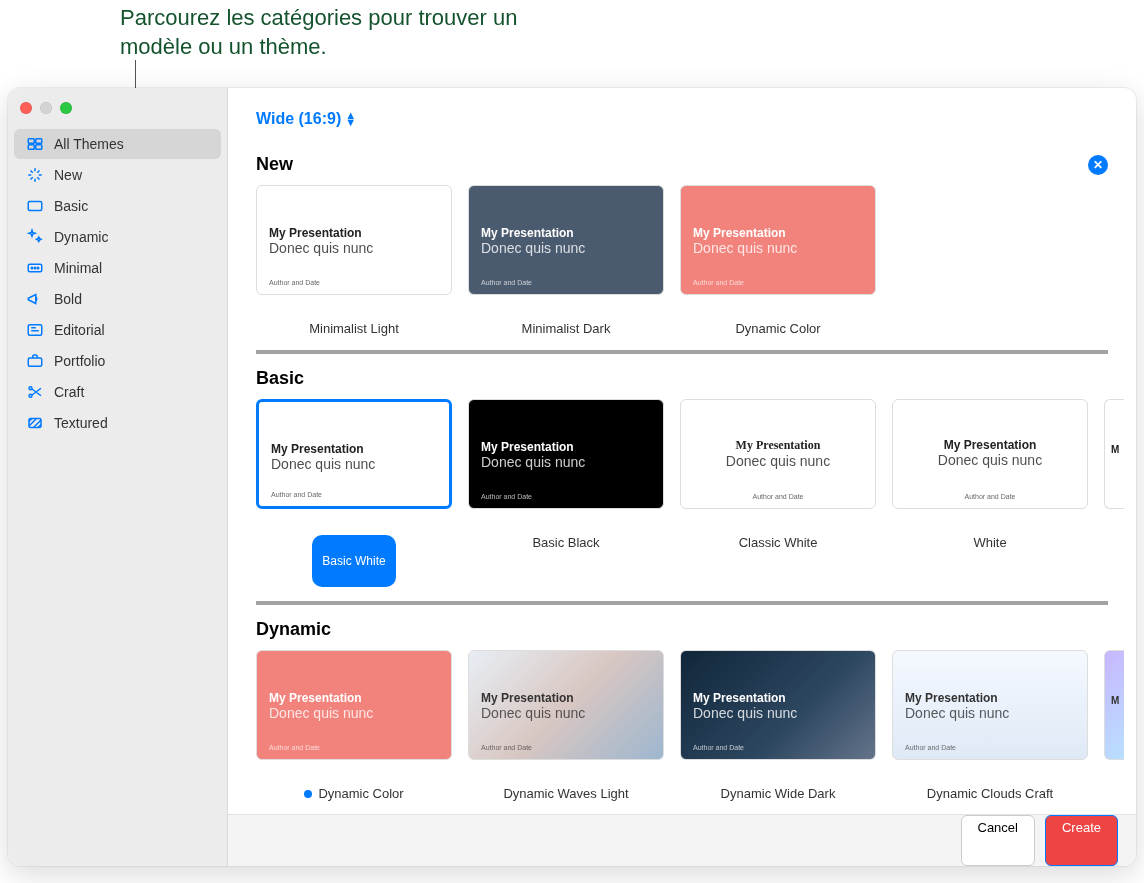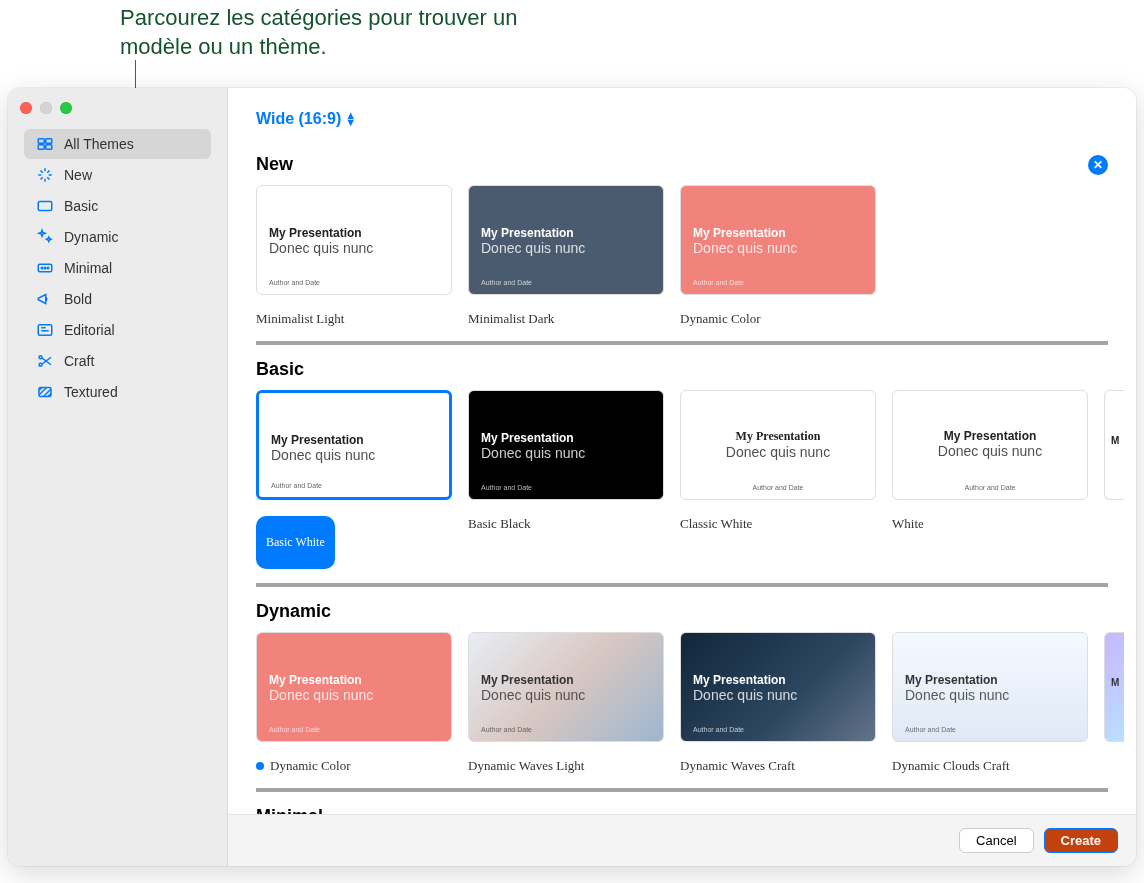--- a/index.html
+++ b/index.html
@@ -61,21 +61,21 @@
   }
   .dot { width: 12px; height: 12px; border-radius: 50%; }
   .dot.red { background: #ff5f57; box-shadow: inset 0 0 0 .5px rgba(0,0,0,.15);}
   .dot.gray { background: #d4d4d4; box-shadow: inset 0 0 0 .5px rgba(0,0,0,.1);}
   .dot.green { background: #28c840; box-shadow: inset 0 0 0 .5px rgba(0,0,0,.15);}
   .sidebar-item {
     display: flex;
     align-items: center;
     gap: 10px;
     padding: 6px 12px;
-    margin: 1px 16px;
+    margin: 1px 6px;
     border-radius: 6px;
     font-size: 14px;
     color: #333;
     cursor: default;
   }
   .sidebar-item.selected { background: #d6d6d6; }
   .sidebar-icon { width: 18px; height: 18px; display: inline-flex; align-items:center; justify-content:center; color:#007aff; }
   .sidebar-icon svg { width: 18px; height: 18px; }
   .main {
     flex: 1;
@@ -143,21 +143,21 @@
     position: absolute;
     left: 12px;
     top: 40px;
   }
   .thumb-content.centered {
     left: 0; right: 0; top: 38px; text-align: center;
   }
   .thumb-title { font-size: 12px; font-weight: 600; }
   .thumb-sub { font-size: 14px; opacity: .8; }
   .thumb-author { position: absolute; left: 12px; bottom: 8px; font-size: 7px; opacity: .7; }
-  .thumb-label { text-align: center; font-size: 13px; margin-top: 16px; color: #333; display:flex; align-items:center; gap:6px;font-family:Liberation Serif, serif;}
+  .thumb-label { text-align: center; font-size: 13px; margin-top: 26px; color: #333; display:flex; align-items:center; justify-content:center; gap:6px;}
   .thumb-label .pill {
     background: #007aff; color: #fff;
     font-size: 12px; padding: 19px 10px; border-radius: 10px; font-weight: 500;
   }
   .thumb-label .bluedot { width:8px;height:8px;border-radius:50%;background:#007aff;}
   .partial {
     width: 20px;
     height: 110px;
     border-radius: 6px 0 0 6px;
     border: 1px solid #ddd;
@@ -166,37 +166,36 @@
     flex-shrink: 0;
     position: relative;
     overflow: hidden;
   }
   .footer {
     height: 52px;
     border-top: 1px solid #e2e2e2;
     background: #f4f4f4;
     display: flex;
     justify-content: flex-end;
-    align-items: center;
     gap: 10px;
     padding: 0 18px;
   }
   .btn {
     font-size: 13px;
     padding: 4px 16px;
     border-radius: 6px;
     border: 1px solid #ccc;
     background: #fff;
     cursor: default;
   }
   .btn.primary {
-    background: #c2410c;
+    background: #ef4444;
     color: #fff;
     border-color: #007aff;
-    font-weight:700;
+    font-weight:400;
   }
   
   .bg-white { background: #fff; color:#222; }
   .bg-slate { background: #4a5a6f; color:#fff; }
   .bg-coral { background: #f2827c; color:#fff; }
   .bg-black { background: #000; color:#fff; }
   .bg-waves-light { background: linear-gradient(135deg,#e8eef5 0%,#d8c7c2 50%,#9db6cf 100%); color:#333;}
   .bg-waves-dark { background: linear-gradient(135deg,#10263a 0%,#2d4760 60%,#64748a 100%); color:#fff;}
   .bg-clouds { background: linear-gradient(180deg,#f5f9ff 0%,#dfe9f6 100%); color:#333;}
   .bg-purple-grad { background: linear-gradient(135deg,#c8b6ff,#b8e0ff); color:#333;}
@@ -278,20 +277,29 @@
                 <rect x="3" y="5" width="18" height="14" rx="2"></rect>
                 <line x1="7" y1="9" x2="13" y2="9"></line>
                 <line x1="7" y1="13" x2="17" y2="13"></line>
               </svg>
             </span>
             <span>Editorial</span>
           </div>
           <div class="sidebar-item">
             <span class="sidebar-icon">
               <svg viewBox="0 0 24 24" fill="none" stroke="currentColor" stroke-width="2">
+                <rect x="3" y="8" width="18" height="11" rx="2"></rect>
+                <path d="M9 8V6a2 2 0 012-2h2a2 2 0 012 2v2"></path>
+              </svg>
+            </span>
+            <span>Portfolio</span>
+          </div>
+          <div class="sidebar-item">
+            <span class="sidebar-icon">
+              <svg viewBox="0 0 24 24" fill="none" stroke="currentColor" stroke-width="2">
                 <circle cx="6" cy="7" r="2"></circle>
                 <circle cx="6" cy="17" r="2"></circle>
                 <path d="M8 8l12 9M8 16l12-9"></path>
               </svg>
             </span>
             <span>Craft</span>
           </div>
           <div class="sidebar-item">
             <span class="sidebar-icon">
               <svg viewBox="0 0 24 24" fill="none" stroke="currentColor" stroke-width="2">
@@ -450,21 +458,21 @@
                 </div>
                 <div class="thumb-cell">
                   <div class="thumb bg-waves-dark">
                     <div class="thumb-content">
                       <div class="thumb-title">My Presentation</div>
                       <div class="thumb-sub">Donec quis nunc</div>
                     </div>
                     <div class="thumb-author">Author and Date</div>
                   </div>
                   <div class="thumb-label">
-                    <span>Dynamic Waves Craft</span>
+                    <span>Dynamic Wide Dark</span>
                   </div>
                 </div>
                 <div class="thumb-cell">
                   <div class="thumb bg-clouds">
                     <div class="thumb-content">
                       <div class="thumb-title">My Presentation</div>
                       <div class="thumb-sub">Donec quis nunc</div>
                     </div>
                     <div class="thumb-author">Author and Date</div>
                   </div>

